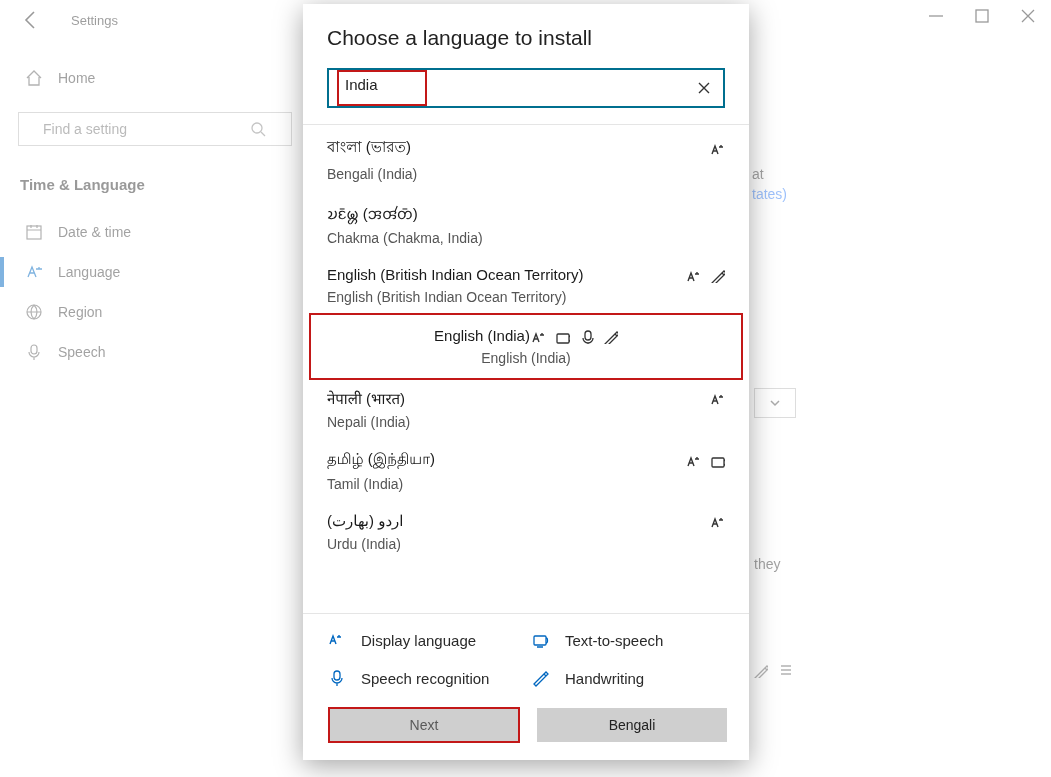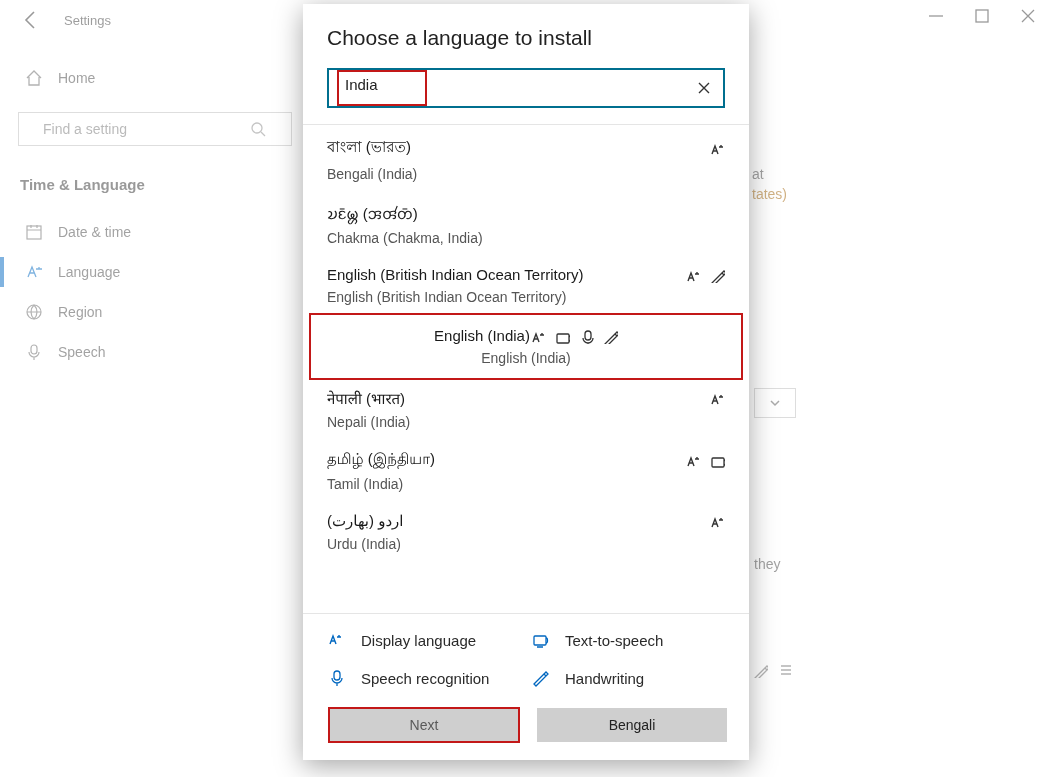--- a/index.html
+++ b/index.html
@@ -23,21 +23,21 @@
   
   .titlebar {
     height: 40px; display:flex; align-items:center; justify-content:flex-start;
     padding-left:10px; position:relative;
   }
   .titlebar .back {
     width:40px; height:40px; display:flex; align-items:center; justify-content:center;
     cursor:pointer;
   }
   .titlebar .title {
-    margin-left: 14px; font-size:13px; color:#3a3a3a;
+    margin-left: 21px; font-size:13px; color:#3a3a3a;
   }
   .sysbtns {
     position:absolute; right:0; top:0; display:flex;
   }
   .sysbtn {
     width: 46px; height: 32px; display:flex; align-items:center; justify-content:center;
     cursor:pointer;
   }
   
   .content {
@@ -262,21 +262,21 @@
             <svg width="20" height="20">
               <use href="#ic-mic"></use>
             </svg>
           </span>
         <span>Speech</span>
       </div>
     </div>
     <div class="main">
 
       <div style="position:absolute; left:752px; top:166px; color:#444;">at</div>
-      <div style="position:absolute; left:752px; top:186px; color:#a16207;">tates)</div>
+      <div style="position:absolute; left:752px; top:186px; color:#3b82f6;">tates)</div>
       <div style="position:absolute; left:754px; top:556px; color:#444;">they</div>
       <div style="position:absolute; left:754px; top:388px; width:42px; height:30px; border:1px solid #bbb; display:flex; align-items:center; justify-content:center;">
         <svg width="14" height="14">
             <path d="M3 5 L7 9 L11 5" stroke="#555" stroke-width="1.5" fill="none"></path>
           </svg>
       </div>
       <div style="position:absolute; left:752px; top:662px; display:flex; gap:10px; color:#666;">
         <svg width="16" height="16">
             <use href="#ic-hand"></use>
           </svg>

